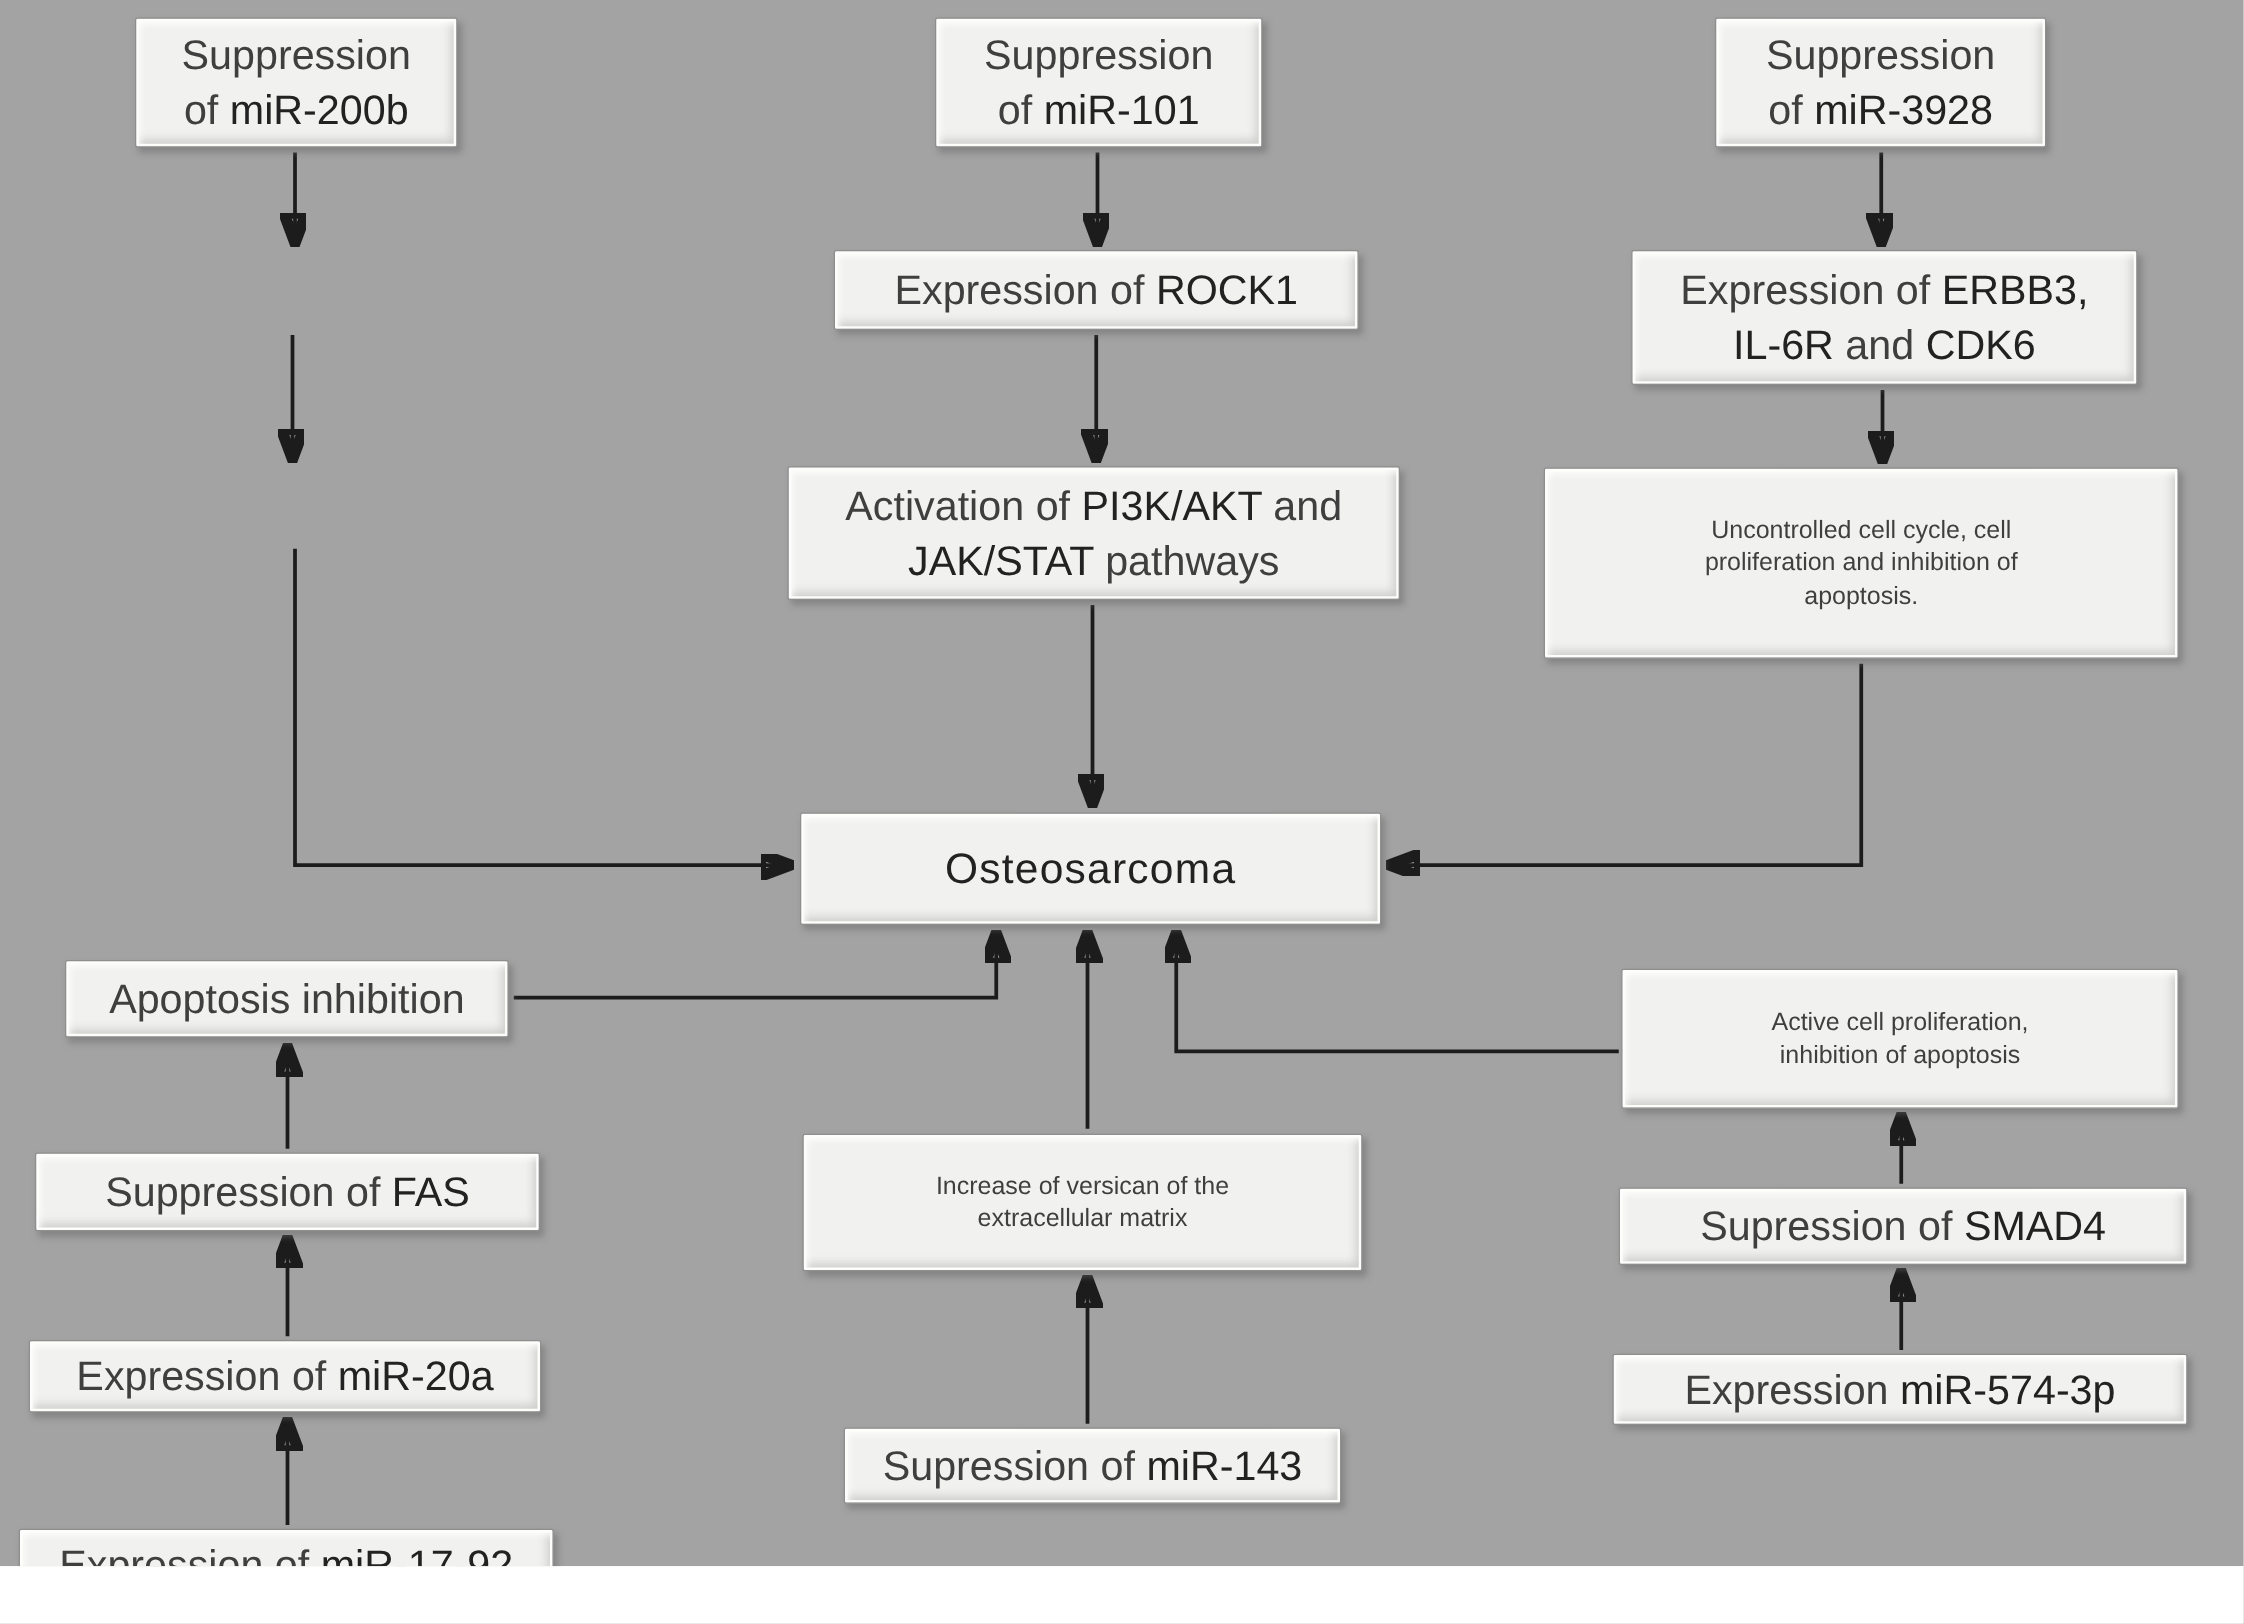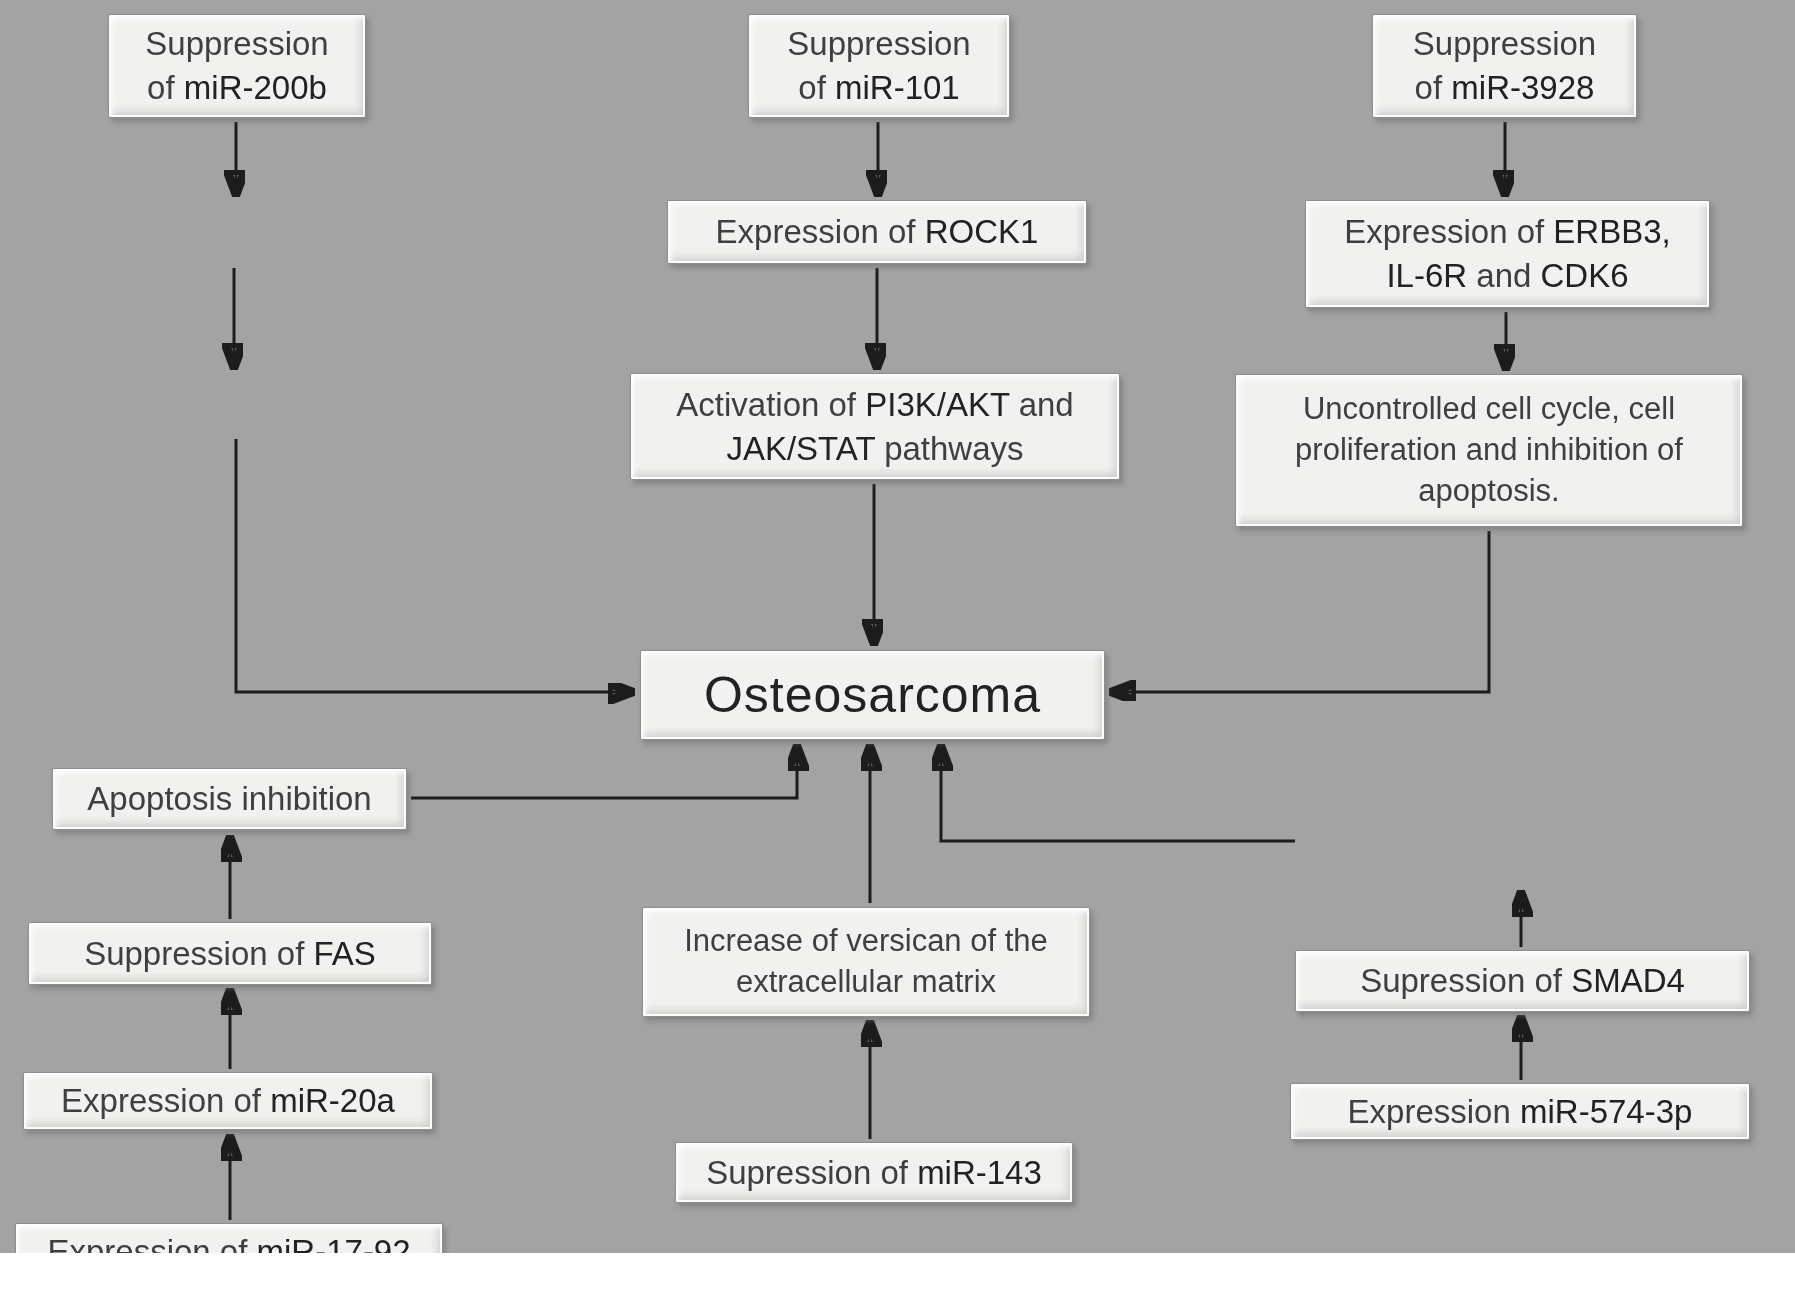--- a/index.html
+++ b/index.html
@@ -22,22 +22,22 @@
     color:#3f3f3f;
     font-size:33px;
     line-height:1.32;
     box-shadow:
       3px 4px 5px rgba(110,110,110,0.55),
       inset 0 0 0 2px #fdfdfc,
       inset 3px 4px 6px rgba(255,255,255,0.95),
       inset -4px -5px 8px rgba(150,150,150,0.40);
   }
   .node .b{font-weight:400;color:#222222;}
-  .node.small{font-size:31px;}
-  .node.center{font-size:50px;letter-spacing:1px;color:#1c1c1c;justify-content:center;}
+  .node.small{font-size:20px;}
+  .node.center{font-size:34px;letter-spacing:1px;color:#1c1c1c;justify-content:center;}
   svg.arrows{position:absolute;left:0;top:0;width:1795px;height:1299px;pointer-events:none;}
   svg.arrows path{stroke:#1c1c1c;stroke-width:3;fill:none;}
 </style>
 </head>
 <body>
 
 <div class="canvas">
 
   <svg class="arrows" viewBox="0 0 1795 1299" xmlns="http://www.w3.org/2000/svg">
     <defs>
@@ -106,20 +106,23 @@
     <span><span>Expression of </span><span class="b">miR-17-92</span></span>
   </div>
 
   <div class="node small" style="left:642px;top:907px;width:448px;height:110px">
     <span><span>Increase of versican of the</span><br><span>extracellular matrix</span></span>
   </div>
   <div class="node" style="left:675px;top:1142px;width:398px;height:61px">
     <span><span>Supression of </span><span class="b">miR-143</span></span>
   </div>
 
+  <div class="node small" style="left:1297px;top:775px;width:446px;height:112px">
+    <span><span>Active cell proliferation,</span><br><span>inhibition of apoptosis</span></span>
+  </div>
   <div class="node" style="left:1295px;top:950px;width:455px;height:62px">
     <span><span>Supression of </span><span class="b">SMAD4</span></span>
   </div>
   <div class="node" style="left:1290px;top:1083px;width:460px;height:57px">
     <span><span>Expression </span><span class="b">miR-574-3p</span></span>
   </div>
 
 </div>
 
 </body></html>

